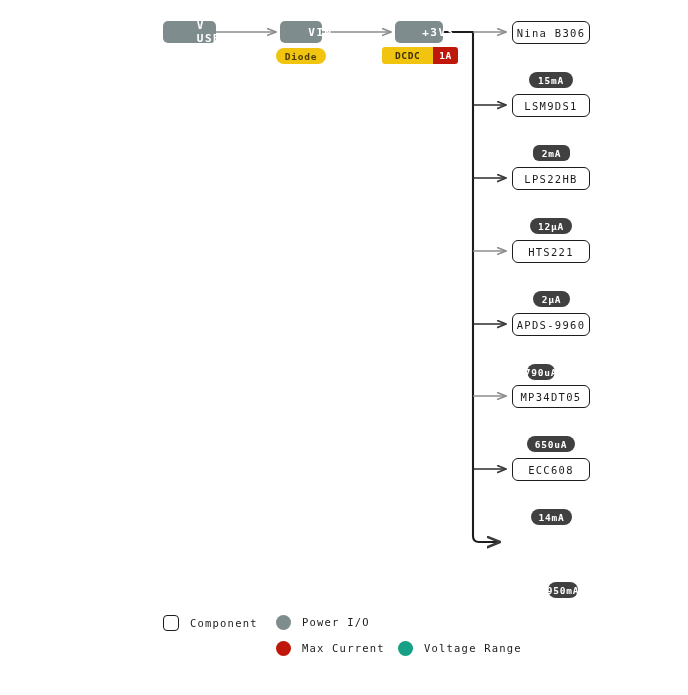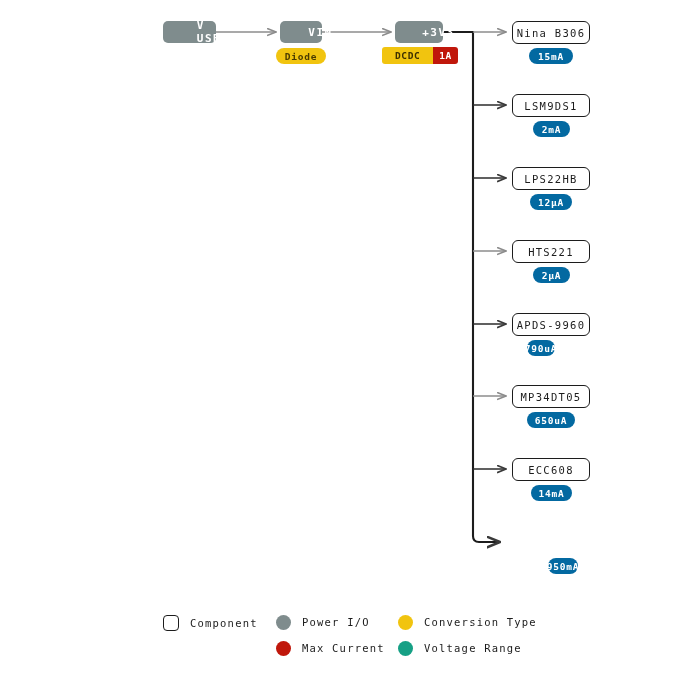--- a/index.html
+++ b/index.html
@@ -69,21 +69,21 @@
     font-size: 9.5px;
     font-weight: bold;
     letter-spacing: 0.8px;
     display: flex;
     align-items: center;
     justify-content: center;
     color: #ffffff;
     box-sizing: border-box;
     white-space: nowrap;
   }
-  .badge-current { background: #0369a1; }
+  .badge-current { background: #404040; margin-top: 24px; }
   .badge-conv {
     background: #f1c40f;
     color: #4a3b00;
   }
   .badge-split {
     position: absolute;
     height: 17px;
     display: flex;
     align-items: stretch;
     border-radius: 3px;
@@ -204,21 +204,21 @@
   <div class="component-node" style="left:512px; top:21px; width:78px;">
     <span>Nina B306</span>
   </div>
   <div class="badge badge-current" style="left:529px; top:48px; width:44px;">
     <span>15mA</span>
   </div>
 
   <div class="component-node" style="left:512px; top:94px; width:78px;">
     <span>LSM9DS1</span>
   </div>
-  <div class="badge badge-current" style="left:533px; top:121px; width:37px;">
+  <div class="badge badge-current" style="left:533px; top:121px; width:37px;border-radius:6px;">
     <span>2mA</span>
   </div>
 
   <div class="component-node" style="left:512px; top:167px; width:78px;">
     <span>LPS22HB</span>
   </div>
   <div class="badge badge-current" style="left:530px; top:194px; width:42px;">
     <span>12µA</span>
   </div>
 
@@ -257,24 +257,20 @@
   <div id="legend">
     <div class="legend-grid">
       <div class="legend-item" style="left:0px; top:14px;">
         <span class="legend-swatch-box"></span>
         <span class="legend-label">Component</span>
       </div>
       <div class="legend-item" style="left:113px; top:14px;">
         <span class="legend-swatch-dot" style="background:#7f8c8d;"></span>
         <span class="legend-label">Power I/O</span>
       </div>
-      <div class="legend-item" style="left:235px; top:14px;">
-        <span class="legend-swatch-dot" style="background:#f1c40f;"></span>
-        <span class="legend-label">Conversion Type</span>
-      </div>
       <div class="legend-item" style="left:113px; top:40px;">
         <span class="legend-swatch-dot" style="background:#c0170b;"></span>
         <span class="legend-label">Max Current</span>
       </div>
       <div class="legend-item" style="left:235px; top:40px;">
         <span class="legend-swatch-dot" style="background:#16a085;"></span>
         <span class="legend-label">Voltage Range</span>
       </div>
     </div>
   </div>

